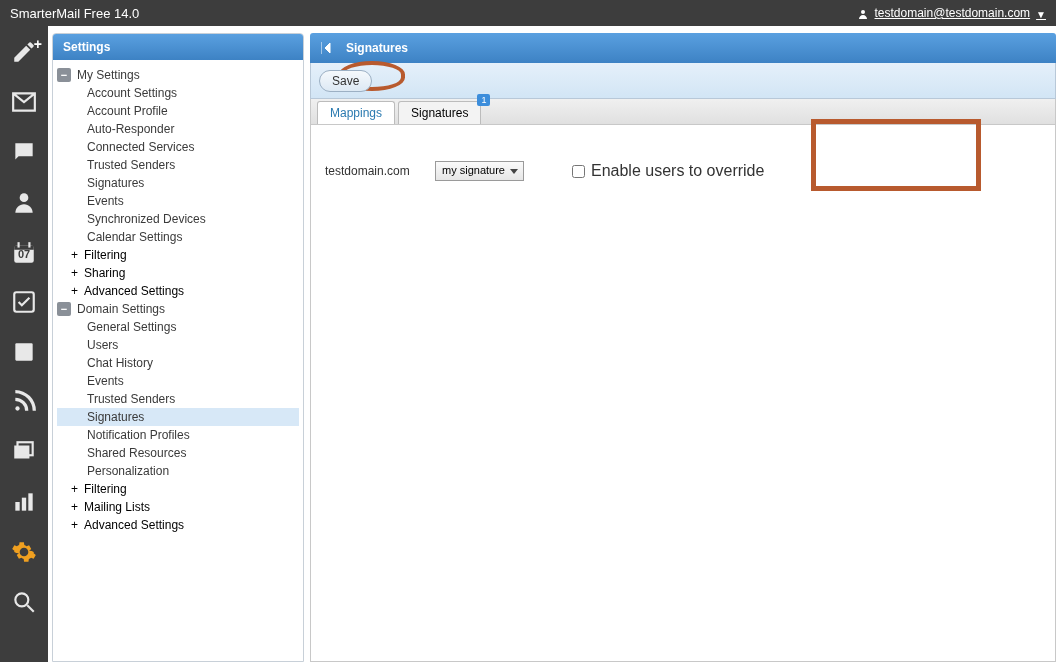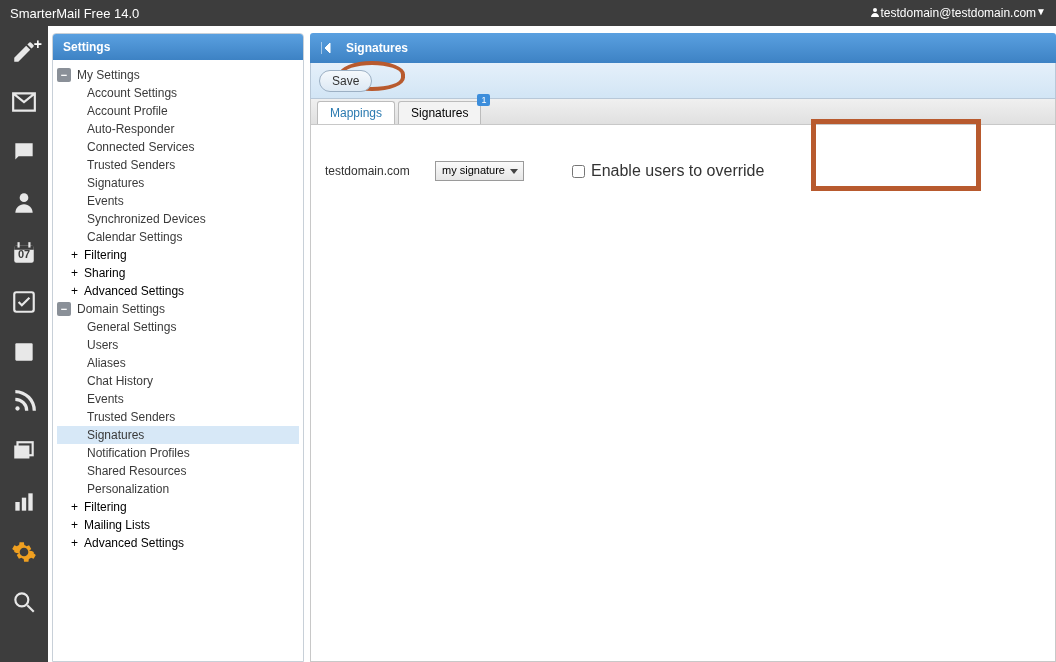--- a/index.html
+++ b/index.html
@@ -1,19 +1,19 @@
 <!DOCTYPE html>
 <html><head>
   <meta charset="utf-8">
   <style>
     * { box-sizing: border-box; margin: 0; padding: 0; }
     body { font-family: Arial, Helvetica, sans-serif; font-size: 12px; background: #fff; width: 1056px; height: 662px; overflow: hidden; position: relative; }
     .topbar { height: 26px; background: #3d3d3d; color: #fff; display: flex; align-items: center; justify-content: space-between; padding: 0 10px; font-size: 13px; }
     .topbar .title { font-weight: normal; }
-    .topbar .user { display: flex; align-items: flex-start; gap: 0; font-size: 12px; }
+    .topbar .user { display: flex; align-items: flex-end; gap: 6px; font-size: 12px; text-decoration: underline; }
     .topbar .user .chev { font-size: 10px; }
     .main { display: flex; height: calc(100% - 26px); }
     .iconbar { width: 48px; background: #3d3d3d; display: flex; flex-direction: column; align-items: center; padding-top: 12px; gap: 22px; }
     .iconbar .icon { width: 28px; height: 28px; color: #e8e8e8; display: flex; align-items: center; justify-content: center; position: relative; }
     .iconbar svg { width: 26px; height: 26px; fill: #e8e8e8; }
     .iconbar .plus { position: absolute; right: -4px; top: -2px; font-size: 14px; font-weight: bold; color: #fff; }
     .iconbar .date-num { position: absolute; top: 10px; left: 0; right: 0; text-align: center; font-size: 11px; font-weight: bold; color: #3d3d3d; }
     .iconbar .gear svg { fill: #f0a020; }
     .settings-panel { width: 252px; background: #fff; border: 1px solid #c8d0d8; border-radius: 4px 4px 0 0; margin: 7px 4px 0 4px; display: flex; flex-direction: column; height: calc(100% - 7px); }
     .panel-header { background: linear-gradient(#5aa0e0, #3d82c4); color: #fff; font-weight: bold; font-size: 12px; padding: 6px 10px; border-radius: 3px 3px 0 0; }
@@ -164,21 +164,20 @@
           <span class="sq">+</span>
           <span class="lbl">Advanced Settings</span>
         </div>
 
       <div class="tree-row">
         <span class="sq">−</span>
         <span class="lbl">Domain Settings</span>
       </div>
       <div class="tree-child">General Settings</div>
       <div class="tree-child">Users</div>
-      <div class="tree-child">Aliases</div>
       <div class="tree-child">Chat History</div>
       <div class="tree-child">Events</div>
       <div class="tree-child">Trusted Senders</div>
       <div class="tree-child selected">Signatures</div>
       <div class="tree-child">Notification Profiles</div>
       <div class="tree-child">Shared Resources</div>
       <div class="tree-child">Personalization</div>
       <div class="tree-sub">
           <span class="sq">+</span>
           <span class="lbl">Filtering</span>

